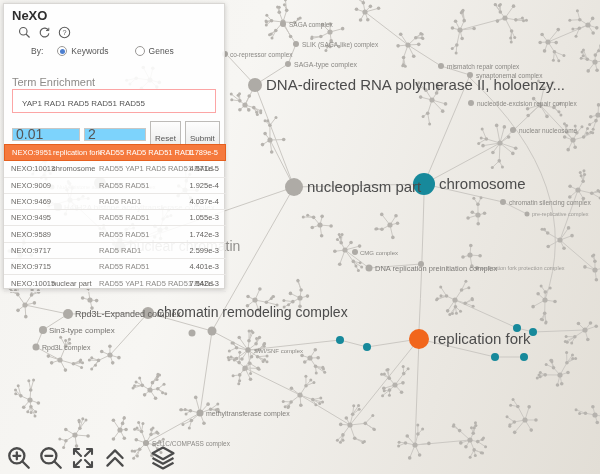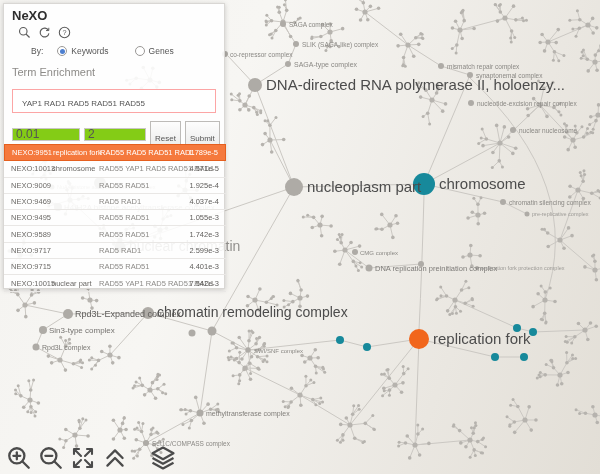--- a/index.html
+++ b/index.html
@@ -20,25 +20,25 @@
   }
   .panel-title{position:absolute;left:8px;top:4px;font-size:13px;font-weight:bold;color:#2f2f2f;}
   .search-row{position:absolute;left:8px;top:20px;width:206px;height:16px;display:flex;align-items:center;}
   .search-input{width:134px;height:14px;border:1px solid #c9c7c4;background:#fff;
     font-size:8.5px;padding:0 3px;color:#444;box-sizing:border-box;outline:none;}
   .search-input::placeholder{color:#a9a7a4;}
   .icon-btn{width:15px;height:15px;margin-left:5px;display:inline-flex;align-items:center;justify-content:center;cursor:pointer;}
   .by-row{position:absolute;left:8px;top:42px;display:flex;align-items:center;font-size:8.5px;color:#555;margin-left:19px;}
   .radio{width:8px;height:8px;border:1px solid #9a9896;border-radius:50%;display:inline-block;margin:0 4px 0 14px;position:relative;background:#fff;}
   .radio.sel::after{content:"";position:absolute;left:1.5px;top:1.5px;width:5px;height:5px;border-radius:50%;background:#4d7fd0;}
-  .section-heading{position:absolute;left:8px;top:62px;font-size:11px;color:#8d8b88;}
+  .section-heading{position:absolute;left:8px;top:72px;font-size:11px;color:#8d8b88;}
   .querybox{position:absolute;left:8px;top:85px;width:204px;height:24px;border:1px solid #fca5a5;background:#fff;
     font-size:8px;color:#555;padding:9px;box-sizing:border-box;}
   .params-row{position:absolute;left:8px;top:117px;width:206px;display:flex;align-items:center;}
-  .param-input{height:13px;border:1px solid #c9c7c4;background:#84cc16;font-size:12px;color:#555;padding:0 3px;box-sizing:border-box;outline:none;}
+  .param-input{height:13px;border:1px solid #c9c7c4;background:#7dd3fc;font-size:14px;color:#555;padding:0 3px;box-sizing:border-box;outline:none;}
   .btn{height:16px;border:1px solid #bdbbb8;background:linear-gradient(#fdfdfd,#ededec);
     font-size:8px;color:#555;padding:12px 4px;margin-left:4px;cursor:pointer;font-family:"Liberation Sans",sans-serif;}
   .results{position:absolute;left:0;top:140px;width:222px;height:146px;font-size:7.5px;}
   .rrow{height:15.3px;border-bottom:1px solid #e9e7e5;position:relative;display:flex;align-items:center;cursor:pointer;}
   .rrow .c-id{position:absolute;left:7px;color:#6b6966;}
   .rrow .c-term{position:absolute;left:48px;color:#6b6966;}
   .rrow .c-genes{position:absolute;left:95px;color:#8b8986;}
   .rrow .c-val{position:absolute;right:7px;color:#5f5d5b;}
   .rrow.hl{background:#f5793d;border:1px solid #e55f1e;border-bottom:1px solid #e55f1e;}
   .rrow.hl .c-id,.rrow.hl .c-term,.rrow.hl .c-genes,.rrow.hl .c-val{color:#fff;}

